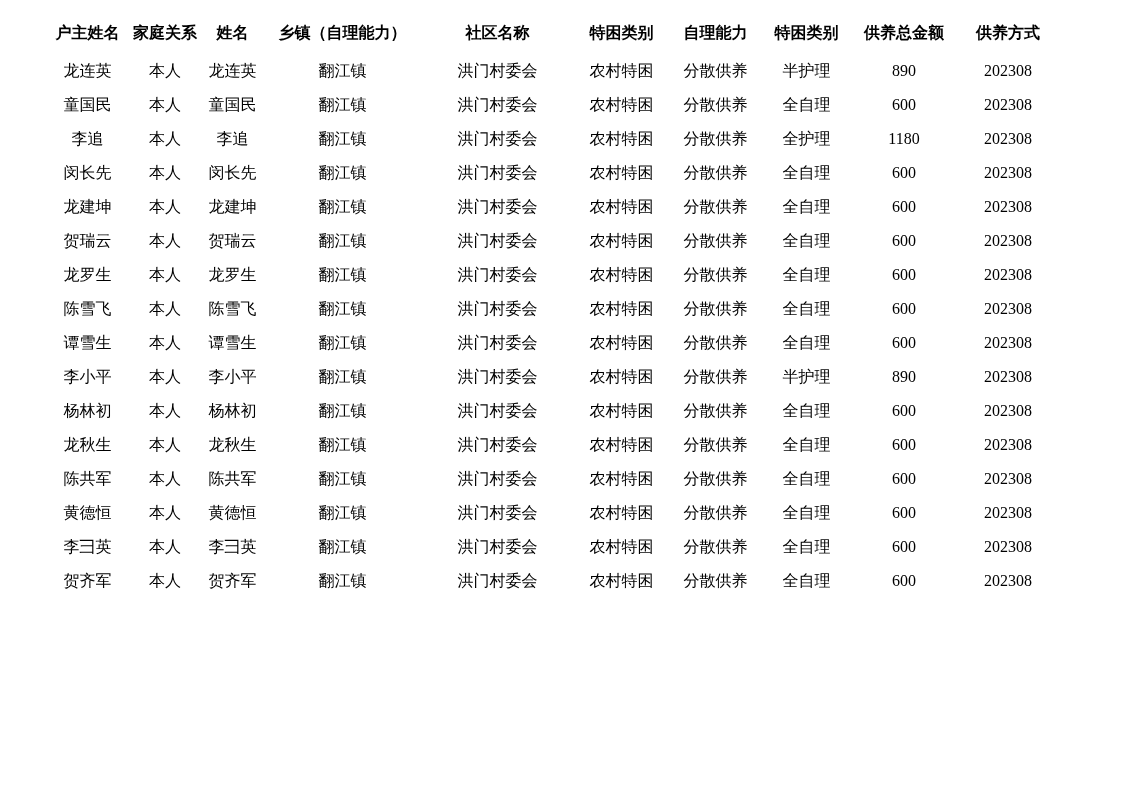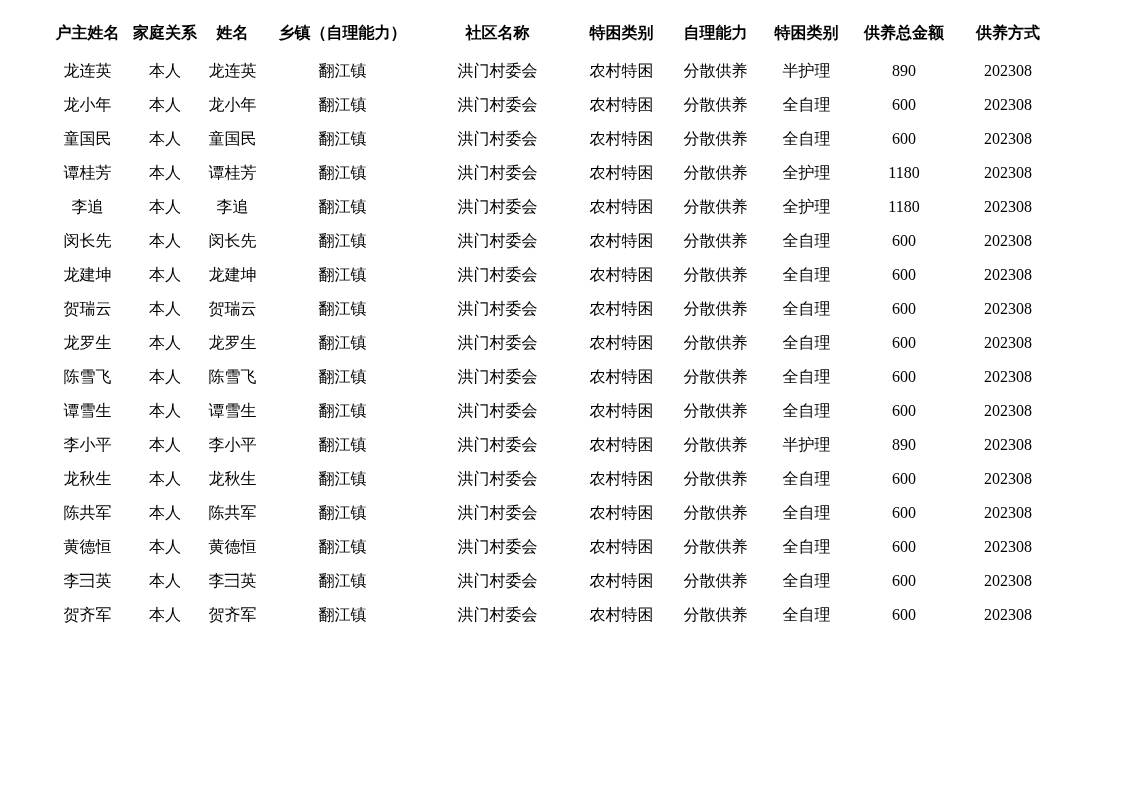--- a/index.html
+++ b/index.html
@@ -92,68 +92,44 @@
           <td>龙连英</td>
           <td>翻江镇</td>
           <td>洪门村委会</td>
           <td>农村特困</td>
           <td>分散供养</td>
           <td>半护理</td>
           <td>890</td>
           <td>202308</td>
         </tr>
         <tr>
-          <td>龙小年</td>
-          <td>本人</td>
-          <td>龙小年</td>
-          <td>翻江镇</td>
-          <td>洪门村委会</td>
-          <td>农村特困</td>
-          <td>分散供养</td>
-          <td>全自理</td>
-          <td>600</td>
-          <td>202308</td>
-        </tr>
-        <tr>
           <td>童国民</td>
           <td>本人</td>
           <td>童国民</td>
           <td>翻江镇</td>
           <td>洪门村委会</td>
           <td>农村特困</td>
           <td>分散供养</td>
           <td>全自理</td>
           <td>600</td>
           <td>202308</td>
         </tr>
         <tr>
-          <td>谭桂芳</td>
-          <td>本人</td>
-          <td>谭桂芳</td>
+          <td>李追</td>
+          <td>本人</td>
+          <td>李追</td>
           <td>翻江镇</td>
           <td>洪门村委会</td>
           <td>农村特困</td>
           <td>分散供养</td>
           <td>全护理</td>
           <td>1180</td>
           <td>202308</td>
         </tr>
         <tr>
-          <td>李追</td>
-          <td>本人</td>
-          <td>李追</td>
-          <td>翻江镇</td>
-          <td>洪门村委会</td>
-          <td>农村特困</td>
-          <td>分散供养</td>
-          <td>全护理</td>
-          <td>1180</td>
-          <td>202308</td>
-        </tr>
-        <tr>
           <td>闵长先</td>
           <td>本人</td>
           <td>闵长先</td>
           <td>翻江镇</td>
           <td>洪门村委会</td>
           <td>农村特困</td>
           <td>分散供养</td>
           <td>全自理</td>
           <td>600</td>
           <td>202308</td>
@@ -221,20 +197,32 @@
         <tr>
           <td>李小平</td>
           <td>本人</td>
           <td>李小平</td>
           <td>翻江镇</td>
           <td>洪门村委会</td>
           <td>农村特困</td>
           <td>分散供养</td>
           <td>半护理</td>
           <td>890</td>
+          <td>202308</td>
+        </tr>
+        <tr>
+          <td>杨林初</td>
+          <td>本人</td>
+          <td>杨林初</td>
+          <td>翻江镇</td>
+          <td>洪门村委会</td>
+          <td>农村特困</td>
+          <td>分散供养</td>
+          <td>全自理</td>
+          <td>600</td>
           <td>202308</td>
         </tr>
         <tr>
           <td>龙秋生</td>
           <td>本人</td>
           <td>龙秋生</td>
           <td>翻江镇</td>
           <td>洪门村委会</td>
           <td>农村特困</td>
           <td>分散供养</td>

